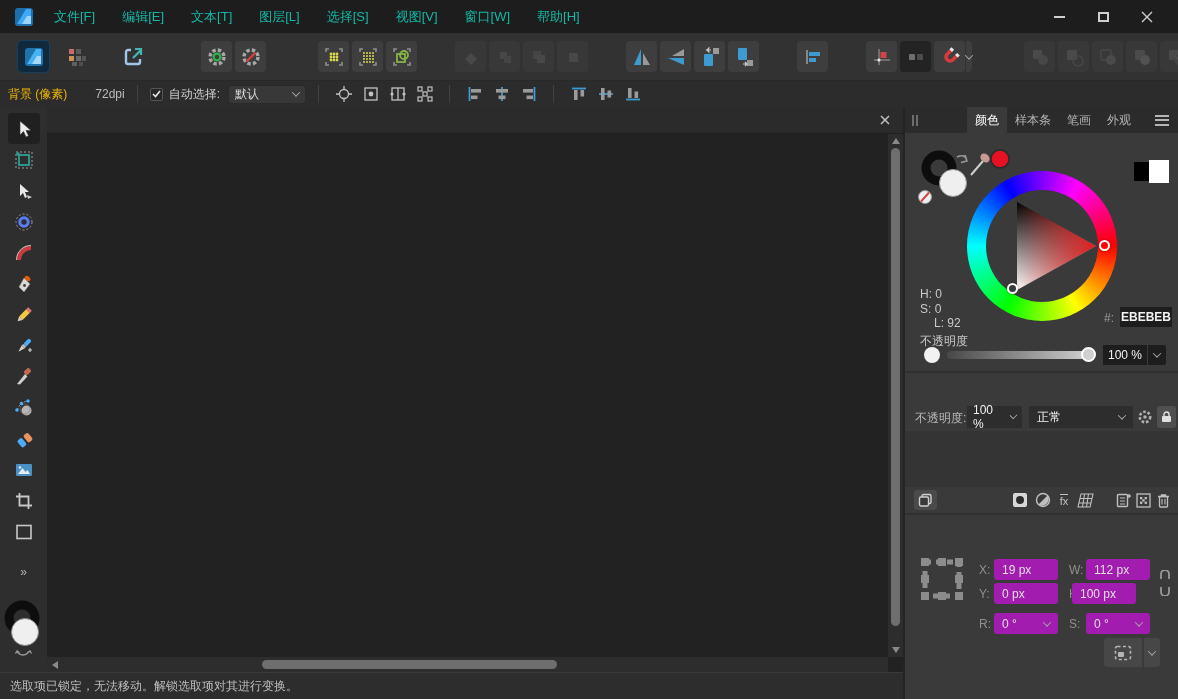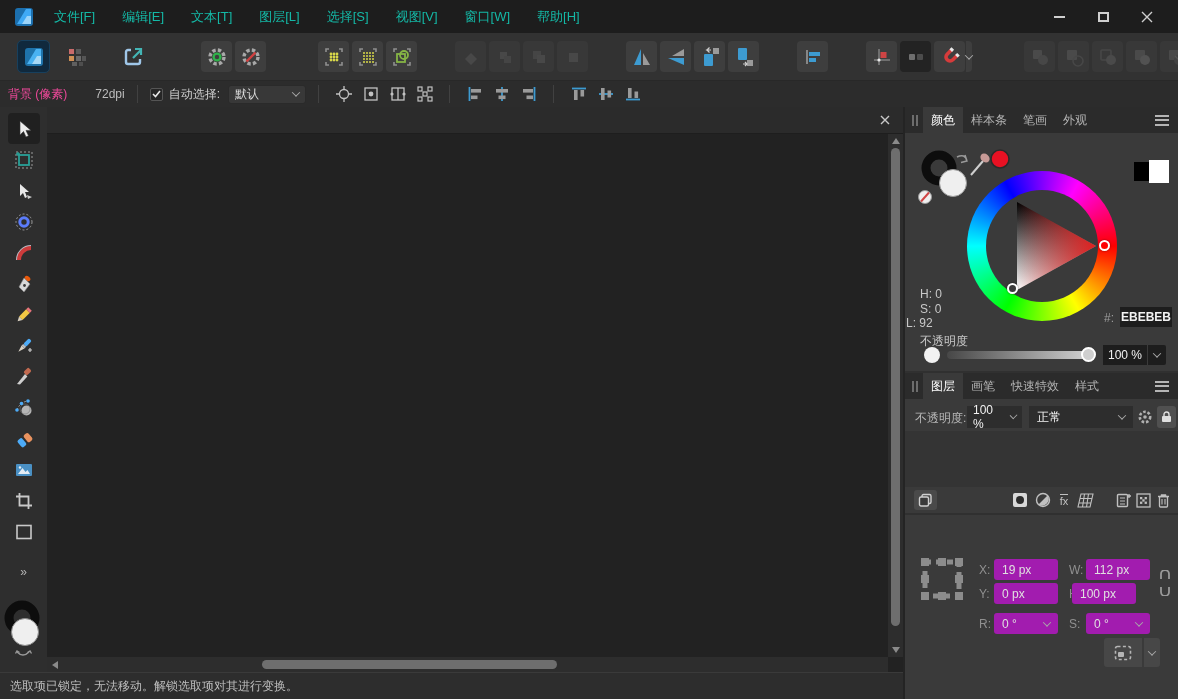--- a/index.html
+++ b/index.html
@@ -77,21 +77,21 @@
 
   
   .rightcol { width:275px; flex:none; background:#303030; border-left:2px solid #242424;
               display:flex; flex-direction:column; }
   .panel { background:#3a3a3a; position:relative; }
   .panel + .panel { margin-top:2px; }
   .phead { height:26px; background:#2b2b2b; display:flex; align-items:stretch; font-size:12px; color:#b3b3b3; }
   .grip { display:flex; gap:2px; align-items:center; padding:0 5px 0 7px; }
   .grip i { width:2px; height:11px; background:#6d6d6d; display:block; }
   .ptab { padding:0 8px; display:flex; align-items:center; }
-  .ptab.active { background:#3a3a3a; color:#fff; }
+  .ptab.active { background:#3a3a3a; color:#fff;margin-left:44px; }
   .burger { margin-left:auto; align-self:center; margin-right:9px; display:flex; flex-direction:column; gap:2.5px; }
   .burger i { width:14px; height:2px; background:#b5b5b5; display:block; }
 
   .panel-color { height:264px; flex:none; }
   .panel-layers { height:140px; flex:none; }
   .panel-transform { flex:1; }
 
   abs, .abs { position:absolute; }
   .lbl { position:absolute; font-size:12px; color:#c9c9c9; }
   .darkbox { position:absolute; background:#1d1d1d; border-radius:0; color:#f2f2f2; font-size:12px;
@@ -363,21 +363,21 @@
       <svg width="22" height="22" viewBox="0 0 22 22">
           <rect x="4" y="4" width="10" height="10" rx="1" fill="#4a4a4a"></rect>
           <circle cx="14" cy="14" r="5" fill="#434343"></circle>
           <path d="M10 10 l6 6" stroke="#555" stroke-width="1.4"></path>
         </svg>
     </div>
 
   </div>
 
   <div class="ctxbar">
-    <span class="lbl-static" style="color:#ec4899">背景 (像素)</span>
+    <span class="lbl-static" style="color:#eab308">背景 (像素)</span>
     <span style="width:28px"></span>
     <span style="color:#bdbdbd">72dpi</span>
     <div class="ctx-sep"></div>
     <div class="checkbox">
       <svg width="9" height="8" viewBox="0 0 9 8">
           <path d="M1 4 L3.5 6.5 L8 1" fill="none" stroke="#e8e8e8" stroke-width="1.6"></path>
         </svg>
     </div>
     <span>自动选择:</span>
     <span style="width:8px"></span>
@@ -642,51 +642,36 @@
 
         <div class="wheel">
           <div class="wheel-hole"></div>
           <div class="tri"></div>
           <div class="ring-marker" style="left:132px;top:69px"></div>
           <div class="ring-marker" style="left:40px;top:112px"></div>
         </div>
 
         <div class="lbl" style="left:15px;top:180px">H: 0</div>
         <div class="lbl" style="left:15px;top:195px">S: 0</div>
-        <div class="lbl" style="left:1px;top:209px">L: 92</div>
+        <div class="lbl" style="left:29px;top:209px">L: 92</div>
 
         <div class="lbl" style="left:199px;top:204px;color:#9c9c9c">#:</div>
         <div class="darkbox" style="left:215px;top:200px;width:52px;height:20px;font-weight:bold">EBEBEB</div>
 
         <div class="lbl" style="left:15px;top:226px">不透明度</div>
         <div class="abs" style="left:19px;top:240px;width:16px;height:16px;border-radius:50%;background:#f2f2f2"></div>
         <div class="slider-track" style="left:42px;top:244px;width:140px"></div>
         <div class="abs" style="left:176px;top:240px;width:15px;height:15px;border-radius:50%;background:#cfcfcf;border:2px solid #fff"></div>
         <div class="darkbox" style="left:198px;top:238px;width:44px;height:20px">100 %</div>
         <div class="abs" style="left:243px;top:238px;width:18px;height:20px;background:#1d1d1d;border-radius:0 2px 2px 0;display:flex;align-items:center;justify-content:center">
             <i class="chv"></i>
           </div>
       </div>
 
       <div class="panel panel-layers">
-        <div class="phead">
-          <div class="grip">
-              <i></i>
-              <i></i>
-            </div>
-          <div class="ptab active">图层</div>
-          <div class="ptab">画笔</div>
-          <div class="ptab">快速特效</div>
-          <div class="ptab">样式</div>
-          <div class="burger">
-              <i></i>
-              <i></i>
-              <i></i>
-            </div>
-        </div>
 
         <div class="lbl" style="left:10px;top:37px;color:#b8b8b8">不透明度:</div>
         <div class="darkbox" style="left:62px;top:33px;width:55px;height:22px;background:#2d2d2d;justify-content:flex-start;padding:0 6px;gap:8px">
           <span>100 %</span>
             <i class="chv" style="margin-left:auto"></i>
         </div>
         <div class="darkbox" style="left:124px;top:33px;width:104px;height:22px;background:#2d2d2d;justify-content:flex-start;padding:0 8px">
           <span>正常</span>
             <i class="chv" style="margin-left:auto"></i>
         </div>

